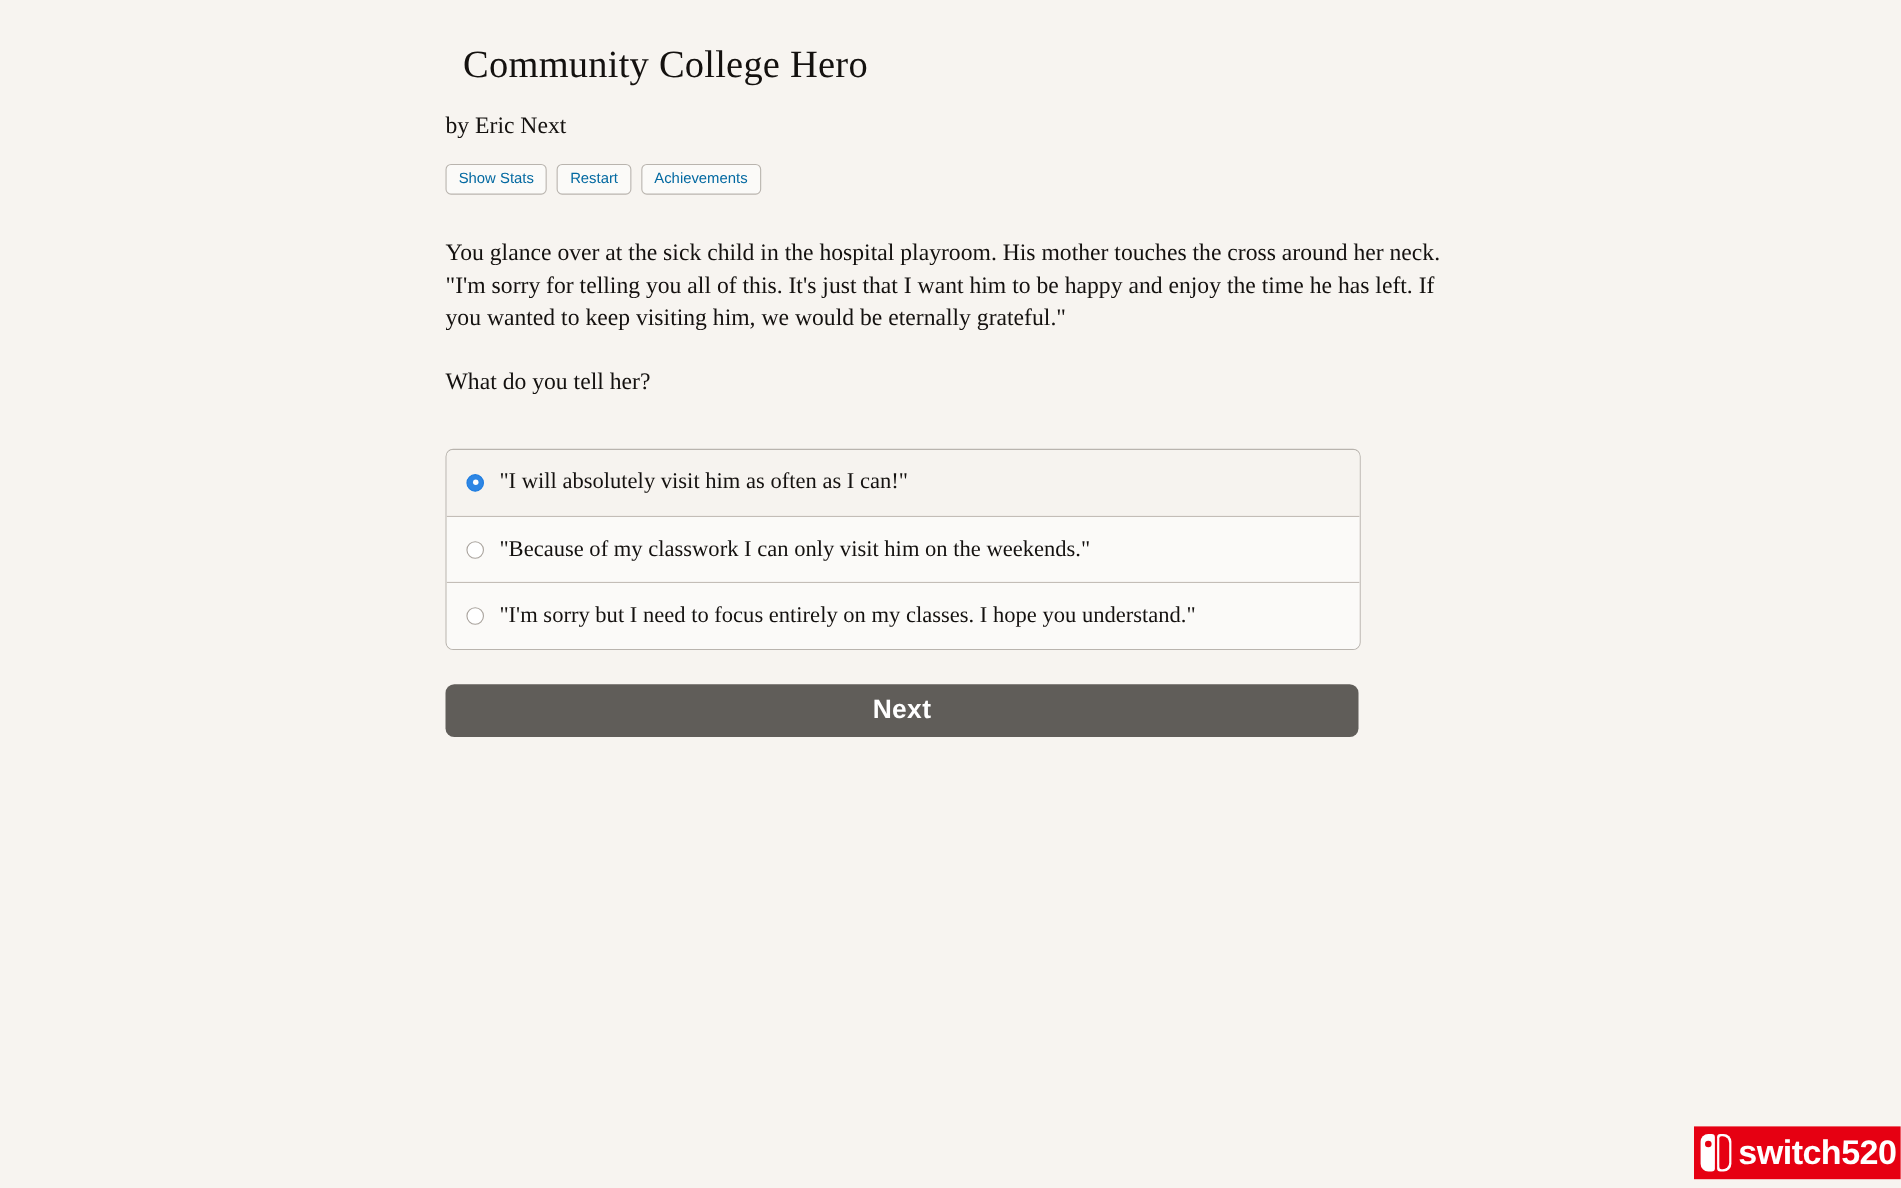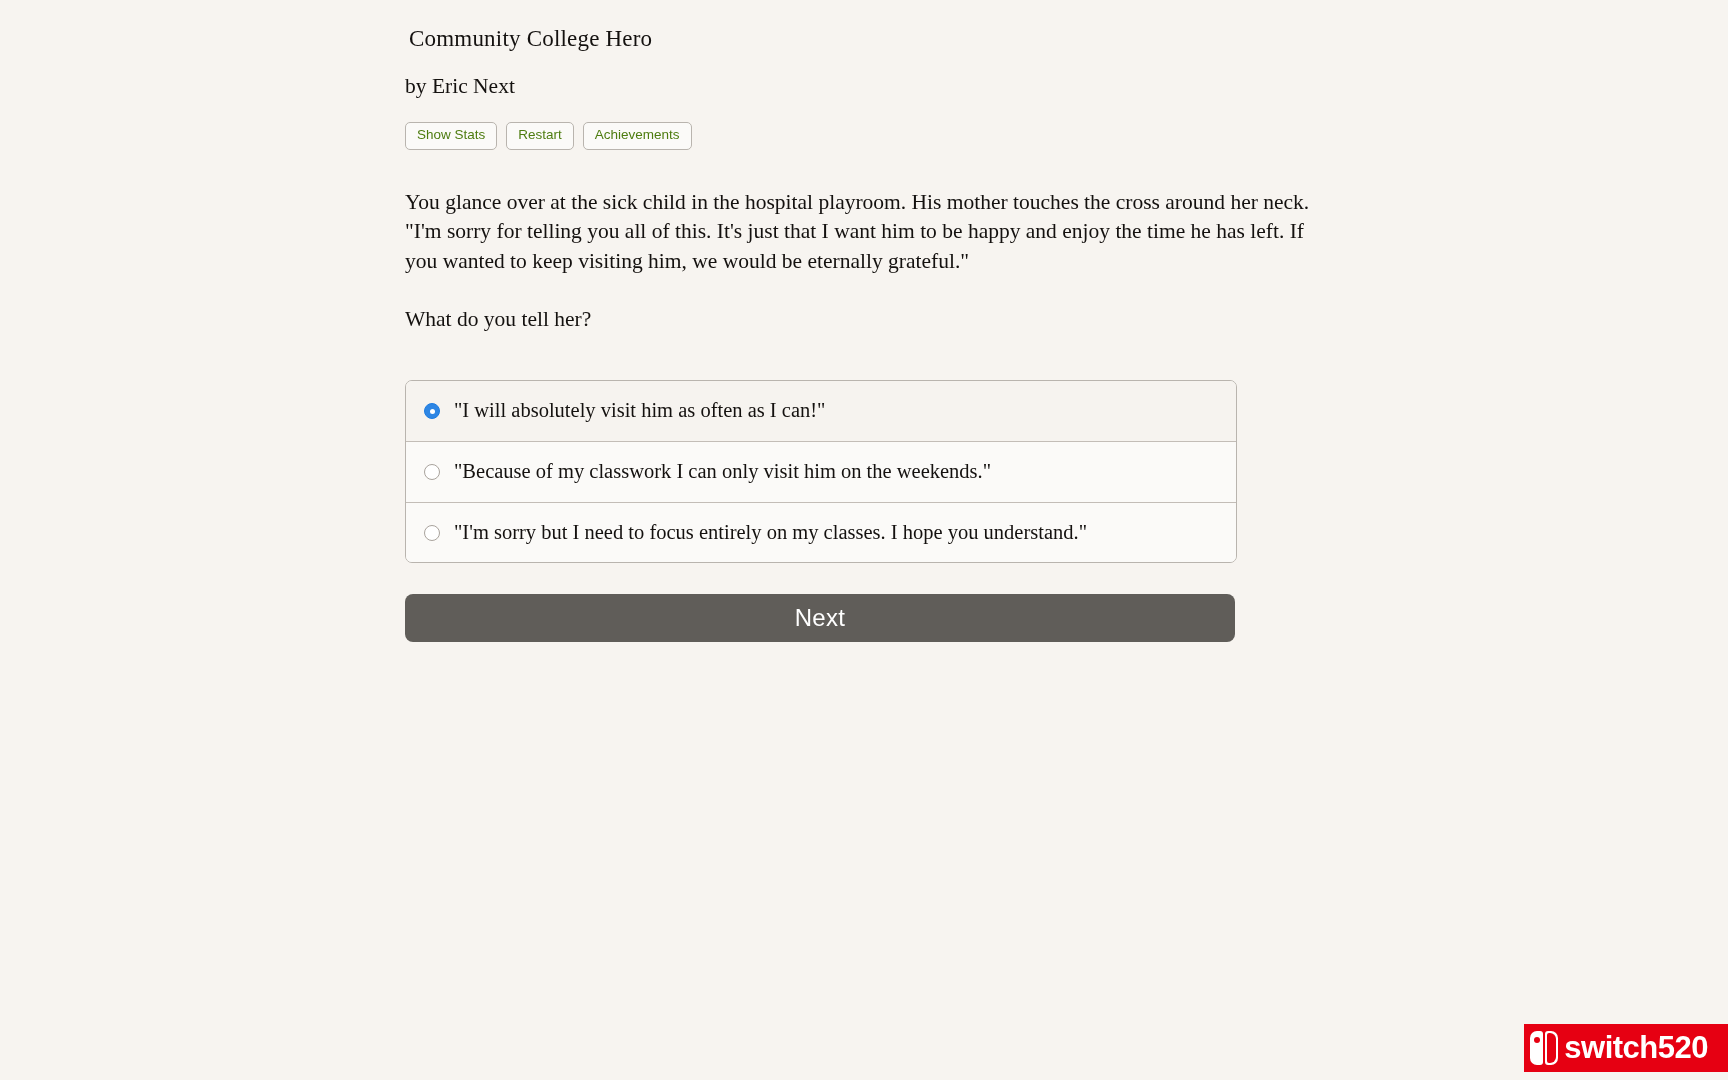--- a/index.html
+++ b/index.html
@@ -15,23 +15,23 @@
     overflow: hidden;
     position: relative;
   }
   .page {
     position: absolute;
     left: 405px;
     top: 0;
     width: 920px;
   }
   .game-title {
-    font-size: 23px;
+    font-size: 35px;
     font-weight: normal;
-    margin: 4px;
+    margin: 16px;
     padding-top: 20px;
     letter-spacing: 0.2px;
     line-height: 1.3;
   }
   .byline {
     font-size: 21.5px;
     margin-top: 19px;
     line-height: 1.3;
   }
   .button-row {
@@ -39,21 +39,21 @@
     display: flex;
     gap: 9px;
   }
   .chip {
     font-family: "Liberation Sans", sans-serif;
     font-size: 13.5px;
     background: #fbfaf8;
     border: 1px solid #b9b4ae;
     border-radius: 5px;
     padding: 5px 11px 6px 11px;
-    color: #4d7c0f;
+    color: #0369a1;
     cursor: pointer;
     line-height: 1.1;
   }
   .story {
     margin-top: 38px;
   }
   .story p {
     font-size: 21.5px;
     line-height: 1.37;
     margin: 0 0 29px 0;
@@ -115,34 +115,34 @@
   }
   .next-button {
     margin-top: 31px;
     width: 830px;
     height: 48px;
     background: #605d59;
     border: none;
     border-radius: 8px;
     color: #fff;
     font-family: "Liberation Sans", sans-serif;
-    font-weight: normal;
+    font-weight: bold;
     font-size: 24px;
     letter-spacing: 0.3px;
     cursor: pointer;
   }
   .watermark {
     position: absolute;
     right: 0;
     bottom: 8px;
     display: flex;
     align-items: center;
     height: 48px;
     background: #e60012;
-    padding-right: 20px;
+    padding-right: 4px;
   }
   .wm-logo {
     width: 40px;
     height: 48px;
     position: relative;
     flex: 0 0 auto;
   }
   .wm-left {
     position: absolute;
     left: 6px;

